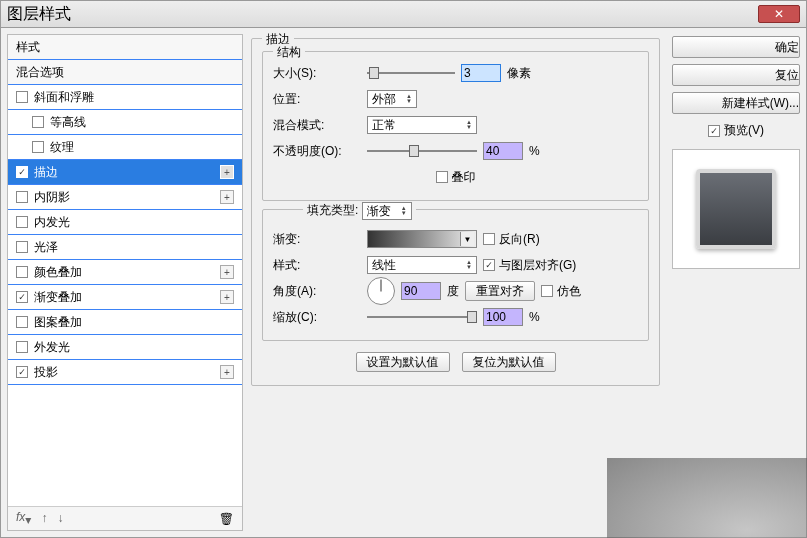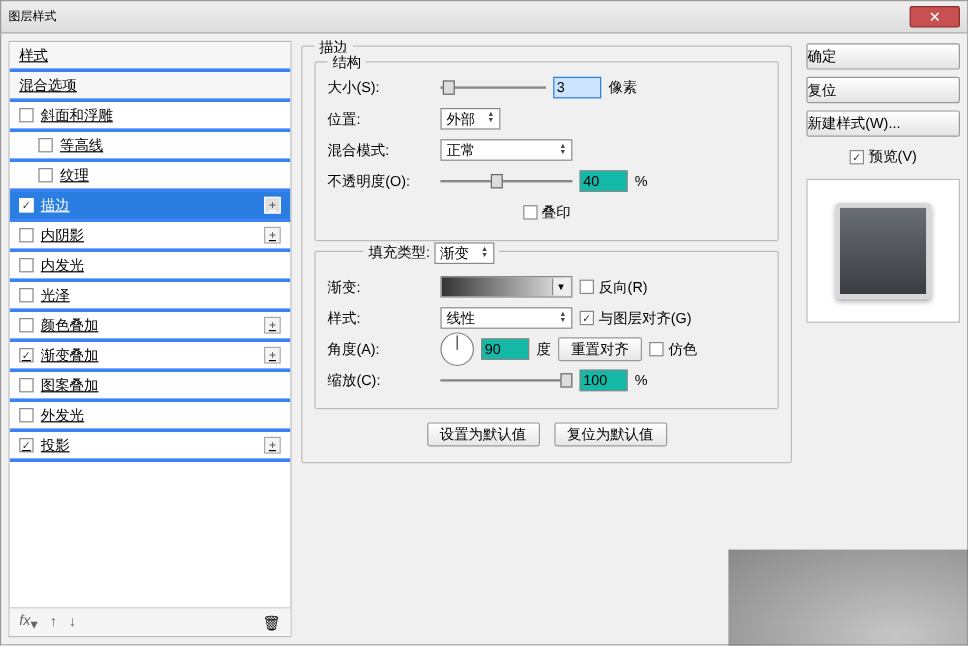--- a/index.html
+++ b/index.html
@@ -1,54 +1,54 @@
 <!DOCTYPE html>
 <html><head>
 <meta charset="utf-8">
 <style>
 *{box-sizing:border-box;margin:0;padding:0;font-family:"Microsoft YaHei",SimSun,Arial,sans-serif;font-size:12px;}
 body{background:#e8e8e8;width:807px;height:538px;overflow:hidden;}
 .titlebar{height:28px;background:linear-gradient(#eee,#ddd);border:1px solid #999;display:flex;align-items:center;padding:0 6px;justify-content:space-between;}
-.titlebar .title{font-size:10px;text-align:right;}
+.titlebar .title{font-size:16px;text-align:right;}
 .closebtn{width:42px;height:18px;background:#c75050;border:1px solid #8b2d2d;border-radius:2px;display:flex;align-items:center;justify-content:center;color:#fff;font-size:10px;cursor:pointer;}
 .body{display:flex;height:510px;border:1px solid #999;border-top:none;background:#f0f0f0;padding:6px;gap:6px;}
 .left{width:236px;border:1px solid #bbb;background:#fff;display:flex;flex-direction:column;}
 .left .listtop{flex:1;overflow:auto;}
-.row{height:25px;display:flex;align-items:center;padding:0 8px;border-bottom:3px solid #3b82f6;justify-content:space-between;text-decoration:underline;}
+.row{height:25px;display:flex;align-items:center;padding:0 8px;border-bottom:1px solid #3b82f6;justify-content:space-between;}
 .row.header{background:#f7f7f7;font-weight:normal;}
 .row.selected{background:#2a7de1;color:#fff;}
 .row .lbl{display:flex;align-items:center;gap:6px;}
 .row .lbl.indent{padding-left:16px;}
 .chk{width:12px;height:12px;border:1px solid #888;background:#fff;display:inline-flex;align-items:center;justify-content:center;font-size:9px;color:#333;}
 .row.selected .chk{border-color:#fff;background:#fff;color:#333;}
 .plusbtn{width:14px;height:14px;border:1px solid #aaa;background:#f4f4f4;display:flex;align-items:center;justify-content:center;font-size:10px;color:#555;}
 .row.selected .plusbtn{border-color:#fff;background:#e0e0e0;}
 .left .footer{height:24px;border-top:1px solid #ccc;background:#f5f5f5;display:flex;align-items:center;padding:0 8px;gap:20px;justify-content:space-between;}
 .ficons{display:flex;gap:10px;align-items:center;color:#666;}
 .center{flex:1;padding:4px 6px 4px 2px;}
 .fieldset{border:1px solid #bbb;border-radius:2px;margin-bottom:8px;padding:8px 10px 10px 10px;position:relative;}
 .fieldset>.legend{position:absolute;top:-8px;left:10px;background:#f0f0f0;padding:0 4px;font-size:12px;}
 .formrow{display:flex;align-items:center;height:26px;gap:6px;}
 .formrow .flabel{width:88px;text-align:left;}
 .slider{flex:0 0 88px;height:16px;position:relative;}
 .slider .track{position:absolute;top:7px;left:0;right:0;height:2px;background:#888;}
 .slider .thumb{position:absolute;top:2px;width:10px;height:12px;background:#ddd;border:1px solid #666;}
-.numbox{width:40px;height:18px;border:1px solid #888;background:#14b8a6;padding:0 2px;display:flex;align-items:center;}
+.numbox{width:40px;height:18px;border:1px solid #888;background:#c4b5fd;padding:0 2px;display:flex;align-items:center;}
 .numbox.focus{border:1px solid #2a7de1;background:#cce4ff;}
 .select{height:18px;border:1px solid #888;background:#fff;display:flex;align-items:center;padding:0 4px;gap:4px;min-width:50px;justify-content:space-between;}
 .select .arrs{display:flex;flex-direction:column;font-size:6px;line-height:5px;color:#444;}
 .widesel{min-width:110px;gap:19px;}
 .chkline{display:flex;align-items:center;gap:4px;}
 .btn{height:20px;border:1px solid #999;background:linear-gradient(#fff,#e6e6e6);border-radius:2px;padding:0 10px;display:inline-flex;align-items:center;justify-content:center;cursor:pointer;}
 .angle{width:28px;height:28px;border:1px solid #888;border-radius:50%;background:#fff;position:relative;}
 .angle .hand{position:absolute;left:50%;top:50%;width:12px;height:1px;background:#333;transform-origin:left center;transform:rotate(-90deg);}
 .grad{width:110px;height:18px;border:1px solid #888;background:linear-gradient(to right,#333,#eee);display:flex;align-items:center;justify-content:flex-end;padding-right:2px;}
 .grad .dd{width:14px;height:14px;background:#eee;border-left:1px solid #888;display:flex;align-items:center;justify-content:center;font-size:8px;}
 .right{width:128px;display:flex;flex-direction:column;gap:6px;align-items:stretch;padding-top:2px;}
-.rbtn{height:22px;border:1px solid #999;background:linear-gradient(#fff,#e4e4e4);border-radius:2px;display:flex;align-items:center;justify-content:flex-start;cursor:pointer;}
+.rbtn{height:22px;border:1px solid #999;background:linear-gradient(#fff,#e4e4e4);border-radius:2px;display:flex;align-items:center;justify-content:flex-end;cursor:pointer;}
 .preview{margin-top:4px;border:1px solid #bbb;background:#fff;height:120px;display:flex;align-items:center;justify-content:center;}
 .preview .box{width:80px;height:80px;background:linear-gradient(#6a6e75,#3a3d42);border:4px solid #d8d8d8;border-radius:4px;box-shadow:0 2px 4px rgba(0,0,0,.3);}
 .btab{position:absolute;right:0;bottom:0;width:200px;height:80px;background:radial-gradient(ellipse at 70% 90%,#aaa 0%,#777 50%,#444 100%);opacity:.6;pointer-events:none;}
 </style>
 </head>
 <body>
 
 <div class="titlebar">
   <span class="title">图层样式</span>
   <div class="closebtn">

